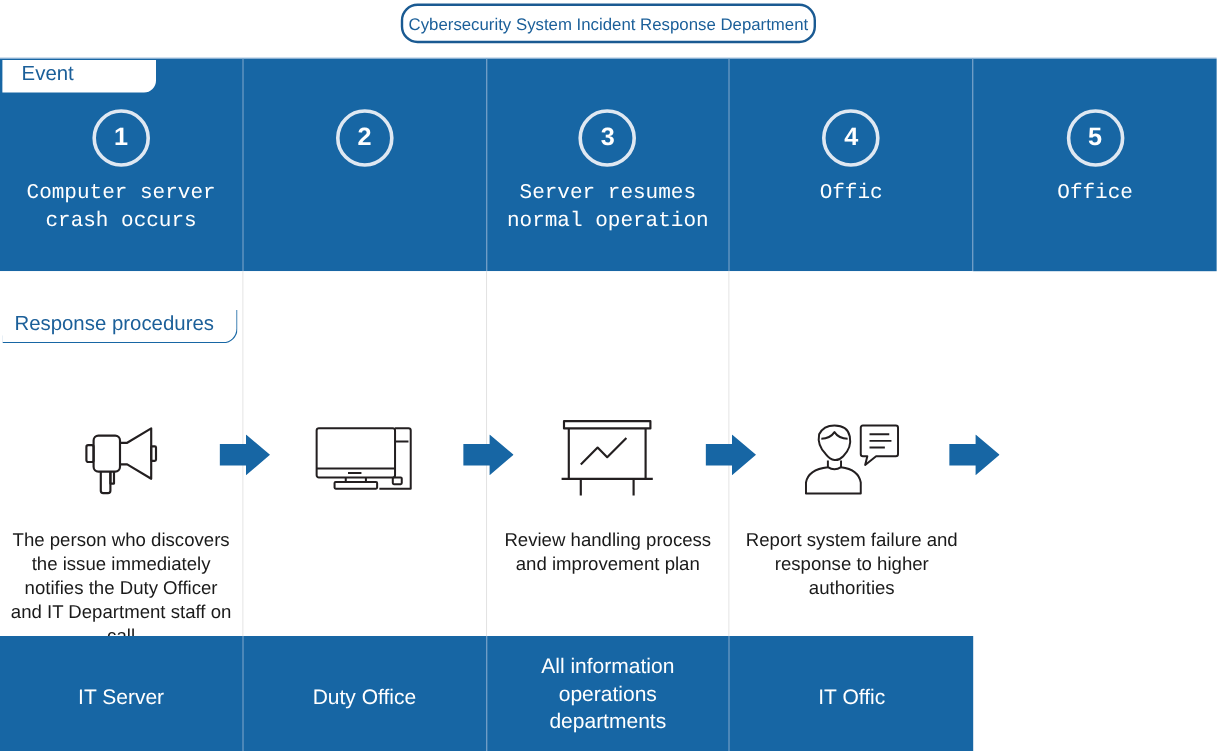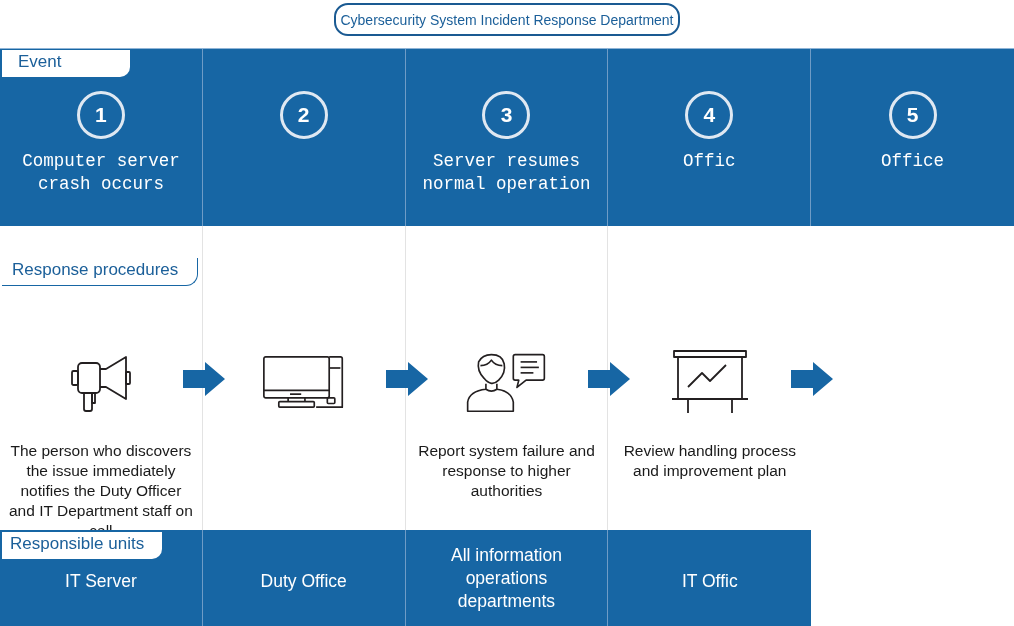--- a/index.html
+++ b/index.html
@@ -128,46 +128,46 @@
           <path d="M28 48 L28 52 M46 48 L46 52"></path>
           <rect x="18" y="52" width="38" height="6" rx="1"></rect>
           <path d="M72 4 L84 4 Q86 4 86 6 L86 58 L58 58"></path>
           <line x1="72" y1="16" x2="84" y2="16"></line>
           <rect x="70" y="48" width="8" height="6" rx="1"></rect>
         </svg>
       </div>
     </div>
     <div class="col">
       <div class="icon-wrap">
+        <svg width="80" height="70" viewBox="0 0 80 70" fill="none" stroke="#231f20" stroke-width="1.8" stroke-linejoin="round">
+          <rect x="4" y="4" width="72" height="6"></rect>
+          <line x1="8" y1="10" x2="8" y2="52"></line>
+          <line x1="72" y1="10" x2="72" y2="52"></line>
+          <line x1="2" y1="52" x2="78" y2="52"></line>
+          <path d="M18 40 L32 26 L40 34 L56 18"></path>
+          <line x1="18" y1="52" x2="18" y2="66"></line>
+          <line x1="62" y1="52" x2="62" y2="66"></line>
+        </svg>
+      </div>
+      <div class="resp-text">Review handling process and improvement plan</div>
+    </div>
+    <div class="col">
+      <div class="icon-wrap">
         <svg width="92" height="72" viewBox="0 0 92 72" fill="none" stroke="#231f20" stroke-width="1.8" stroke-linejoin="round">
           <path d="M22 32 Q14 24 16 14 Q20 6 30 6 Q42 6 44 16 Q46 26 38 34 Q30 42 22 32 Z"></path>
           <path d="M18 18 Q26 18 30 12 Q34 18 42 18"></path>
           <path d="M24 38 L24 44 Q6 46 4 58 L4 68 L54 68 L54 58 Q52 46 36 44 L36 38"></path>
           <path d="M24 44 Q30 48 36 44"></path>
           <path d="M56 6 L86 6 Q88 6 88 8 L88 32 Q88 34 86 34 L68 34 L58 42 L60 34 L56 34 Q54 34 54 32 L54 8 Q54 6 56 6 Z"></path>
           <line x1="62" y1="14" x2="80" y2="14"></line>
           <line x1="62" y1="20" x2="82" y2="20"></line>
           <line x1="62" y1="26" x2="76" y2="26"></line>
         </svg>
       </div>
       <div class="resp-text">Report system failure and response to higher authorities</div>
-    </div>
-    <div class="col">
-      <div class="icon-wrap">
-        <svg width="80" height="70" viewBox="0 0 80 70" fill="none" stroke="#231f20" stroke-width="1.8" stroke-linejoin="round">
-          <rect x="4" y="4" width="72" height="6"></rect>
-          <line x1="8" y1="10" x2="8" y2="52"></line>
-          <line x1="72" y1="10" x2="72" y2="52"></line>
-          <line x1="2" y1="52" x2="78" y2="52"></line>
-          <path d="M18 40 L32 26 L40 34 L56 18"></path>
-          <line x1="18" y1="52" x2="18" y2="66"></line>
-          <line x1="62" y1="52" x2="62" y2="66"></line>
-        </svg>
-      </div>
-      <div class="resp-text">Review handling process and improvement plan</div>
     </div>
   </div>
 
   <svg class="arrow" style="left:183px; top:314px;" viewBox="0 0 42 34">
     <path d="M0 8 L22 8 L22 0 L42 17 L22 34 L22 26 L0 26 Z" fill="#1766a4"></path>
   </svg>
   <svg class="arrow" style="left:386px; top:314px;" viewBox="0 0 42 34">
     <path d="M0 8 L22 8 L22 0 L42 17 L22 34 L22 26 L0 26 Z" fill="#1766a4"></path>
   </svg>
   <svg class="arrow" style="left:588px; top:314px;" viewBox="0 0 42 34">
@@ -187,14 +187,13 @@
     <div class="col">
       <div class="unit-label" style="padding:12px 14px;">All information operations departments</div>
     </div>
     <div class="col">
       <div class="unit-label">IT Offic</div>
     </div>
   </div>
 
   <div class="tab event-tab">Event</div>
   <div class="tab resp-tab">Response procedures</div>
-  <div class="tab units-tab">Responsible units</div>
 </div>
 
 </body></html>

